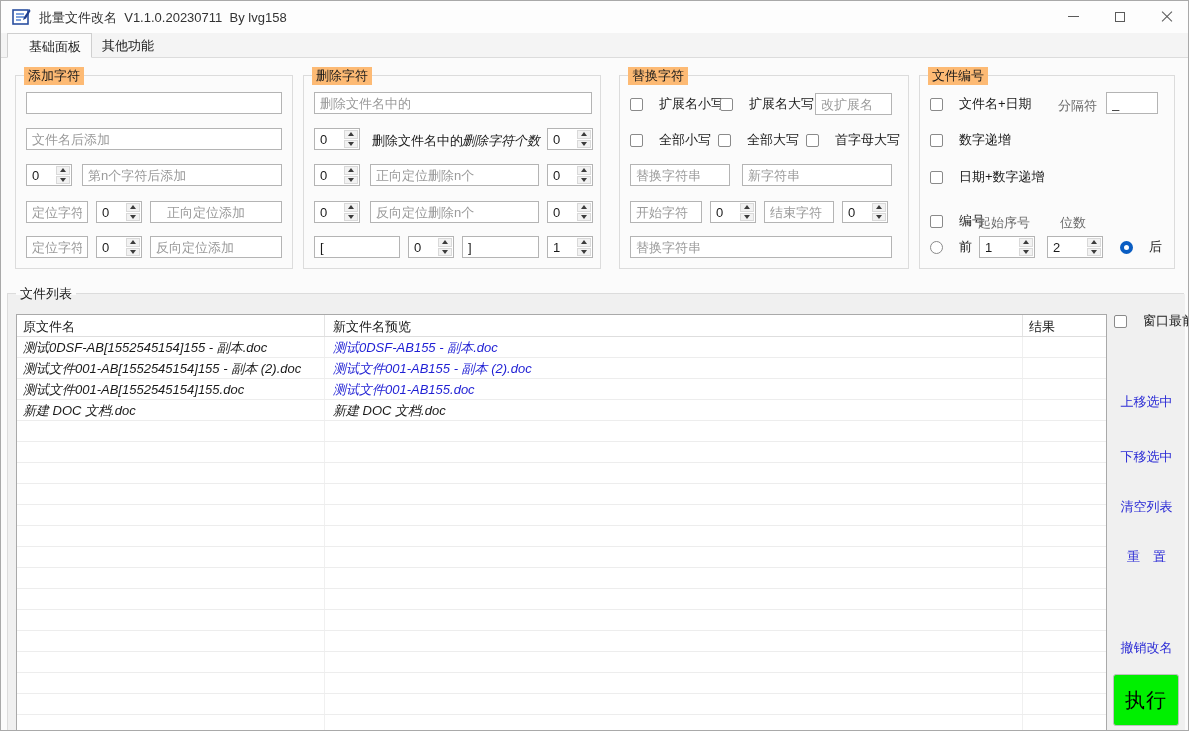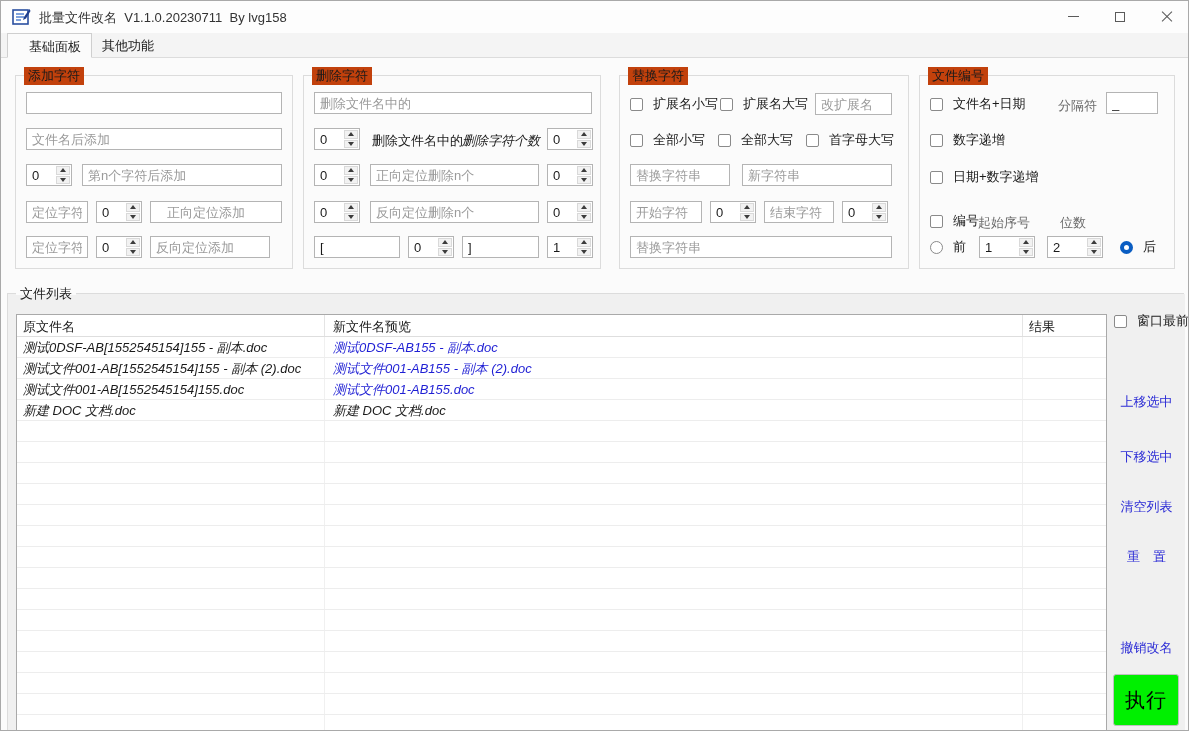--- a/index.html
+++ b/index.html
@@ -20,37 +20,37 @@
   .glyph-max { width:10px; height:10px; border:1px solid #5a5a5a; }
   .glyph-cls { position:relative; width:11px; height:11px; }
   .glyph-cls::before,.glyph-cls::after { content:""; position:absolute; left:-1px; top:5px; width:14px; height:1px; background:#5a5a5a; }
   .glyph-cls::before { transform:rotate(45deg); } .glyph-cls::after { transform:rotate(-45deg); }
   
   .tabstrip { position:absolute; top:32px; left:0; right:0; height:25px; background:#f4f4f4; border-bottom:1px solid #dcdcdc; display:flex; padding-left:6px; }
   .tab { height:25px; padding:4px 10px 0 10px; font-size:13px; }
   .tab.active { background:#fbfbfb; border:1px solid #cfcfcf; border-bottom:1px solid #fbfbfb; position:relative; z-index:2;padding-left:21px; }
   
   .group { position:absolute; border:1px solid #dcdcdc; background:#fbfbfb; }
-  .group-label { position:absolute; top:-9px; left:8px; padding:0 4px; background:#c2410c; font-size:13px; }
+  .group-label { position:absolute; top:-9px; left:8px; padding:0 4px; background:#fdba74; font-size:13px; }
   .g-add { left:14px;  top:74px; width:278px; height:194px; }
   .g-del { left:302px; top:74px; width:298px; height:194px; }
   .g-rep { left:618px; top:74px; width:290px; height:194px; }
   .g-num { left:918px; top:74px; width:256px; height:194px; }
   
   .inp { position:absolute; height:22px; border:1px solid #b4b4b4; background:#fff; padding:0 5px; font-size:13px; color:#1a1a1a; font-family:inherit; }
   .inp::placeholder { color:#9a9a9a; opacity:1; }
   .spin { position:absolute; height:22px; border:1px solid #b4b4b4; background:#fff; display:flex; width:46px; }
   .spin-val { flex:1; padding:3px 0 0 5px; font-size:13px; }
   .spin-btns { width:16px; display:flex; flex-direction:column; gap:1px; padding:1px; }
   .sb { flex:1; background:#f2f2f2; border:1px solid #d9d9d9; display:flex; align-items:center; justify-content:center; }
   .tri-up { width:0; height:0; border-left:3px solid transparent; border-right:3px solid transparent; border-bottom:4px solid #3c3c3c; }
   .tri-dn { width:0; height:0; border-left:3px solid transparent; border-right:3px solid transparent; border-top:4px solid #3c3c3c; }
   .lbl { position:absolute; font-size:13px; white-space:nowrap; }
   
-  .check { position:absolute; display:flex; align-items:center; gap:10px; font-size:13px; white-space:nowrap; }
+  .check { position:absolute; display:flex; align-items:center; gap:16px; font-size:13px; white-space:nowrap; }
   .box { width:13px; height:13px; border:1px solid #8a8a8a; border-radius:2px; background:#fff; flex:none; }
   .radio { width:13px; height:13px; border:1px solid #8a8a8a; border-radius:50%; background:#fff; flex:none; }
   .radio.on { border:4px solid #0a5dc2; }
   
   .g-files { left:6px; top:292px; width:1177px; height:440px; background:#f0f0f0; }
   .g-files > .group-label { background:linear-gradient(#fbfbfb 55%, #f0f0f0 55%); }
   .ftable { position:absolute; left:8px; top:20px; width:1091px; height:419px; background:#fff; border:1px solid #a9a9a9; border-bottom:none; overflow:hidden; }
   .thead { display:flex; height:22px; border-bottom:1px solid #dedede; }
   .th { font-size:13px; padding:3px 0 0 6px; border-right:1px solid #e4e4e4; }
   .trow { display:flex; height:21px; border-bottom:1px solid #ededed; background:#fff; }
@@ -126,21 +126,21 @@
         <span class="spin-val">0</span>
         <span class="spin-btns">
           <span class="sb">
             <i class="tri-up"></i>
           </span>
           <span class="sb">
             <i class="tri-dn"></i>
           </span>
         </span>
       </span>
-    <input class="inp" style="left: 134px; top: 160px; width: 120px;" placeholder="反向定位添加">
+    <input class="inp" style="left: 134px; top: 160px; width: 132px;" placeholder="反向定位添加">
   </div>
 
   <div class="group g-del">
     <span class="group-label">删除字符</span>
     <input class="inp" style="left: 10px; top: 16px; width: 278px;" placeholder="删除文件名中的">
     <span class="spin" style="left:10px;top:52px;">
         <span class="spin-val">0</span>
         <span class="spin-btns">
           <span class="sb">
             <i class="tri-up"></i>

